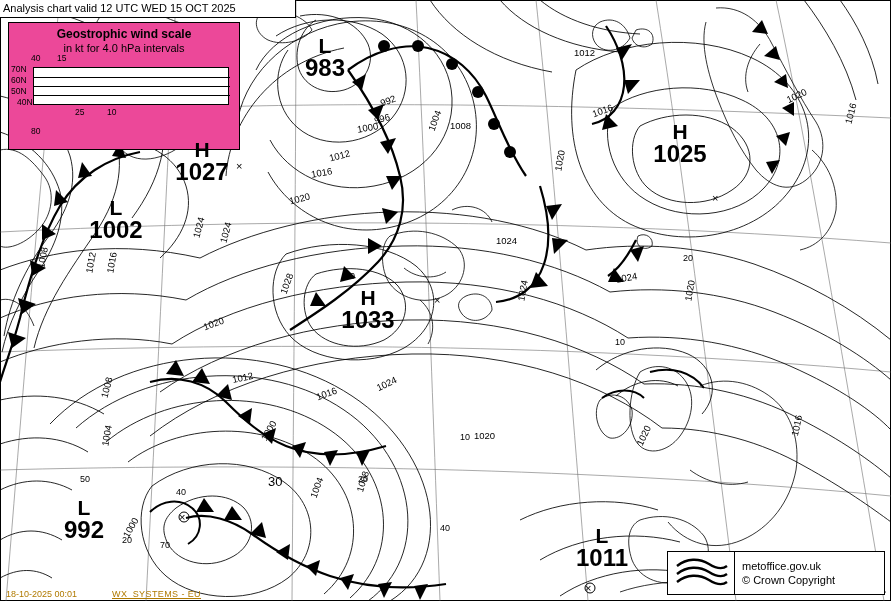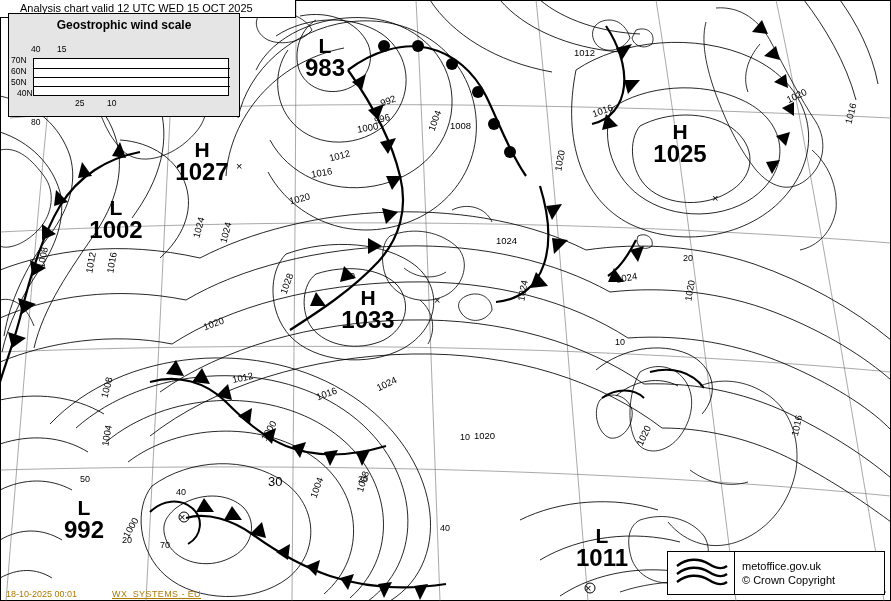--- a/index.html
+++ b/index.html
@@ -4,28 +4,28 @@
 <style>
   html,body{margin:0;padding:0;background:#fff;}
   body{width:891px;height:601px;overflow:hidden;font-family:"Liberation Sans",sans-serif;}
   #chart{position:relative;width:891px;height:601px;background:#ffffff;}
   svg.layer{position:absolute;left:0;top:0;width:891px;height:601px;}
 
   
   .hdr{
     position:absolute;left:0;top:0;width:296px;height:18px;
     border:1px solid #000;border-left:none;border-top:none;
-    background:#fff;font-size:11px;line-height:17px;padding-left:20px;
+    background:#fff;font-size:11px;line-height:17px;padding-left:3px;
     box-sizing:border-box;
   }
 
   
   .windbox{
-    position:absolute;left:8px;top:13px;width:232px;height:104px;
-    border:1px solid #000;background:#e5e5e5;box-sizing:border-box;
+    position:absolute;left:8px;top:22px;width:232px;height:128px;
+    border:1px solid #000;background:#ec4899;box-sizing:border-box;
   }
   .windbox .t1{text-align:center;font-size:12px;font-weight:bold;margin-top:4px;}
   .windbox .t2{text-align:center;font-size:11px;margin-top:1px;}
   .wingrid{position:absolute;left:24px;top:44px;width:196px;height:38px;border:1px solid #000;box-sizing:border-box;background:#fff;}
   .wrow{position:absolute;left:0;width:196px;height:1px;background:#000;}
   .wlbl{position:absolute;font-size:8.5px;}
 
   
   .sys{position:absolute;text-align:center;}
   .sys .ltr{font-size:21px;font-weight:bold;line-height:20px;}
@@ -286,20 +286,21 @@
       <circle cx="184" cy="517" r="5"></circle>
     </g>
   </svg>
 
   <div class="hdr">
     <span>Analysis chart valid 12 UTC WED 15  OCT 2025</span>
   </div>
 
   <div class="windbox">
     <div class="t1">Geostrophic wind scale</div>
+    <div class="t2">in kt for 4.0 hPa intervals</div>
 
     <div class="wlbl" style="left:2px;top:41px;">70N</div>
     <div class="wlbl" style="left:2px;top:52px;">60N</div>
     <div class="wlbl" style="left:2px;top:63px;">50N</div>
     <div class="wlbl" style="left:2px;top:74px;margin-left:6px;">40N</div>
 
     <div class="wlbl" style="left:22px;top:30px;">40</div>
     <div class="wlbl" style="left:48px;top:30px;">15</div>
 
     <div class="wlbl" style="left:22px;top:84px;margin-top:19px;">80</div>

